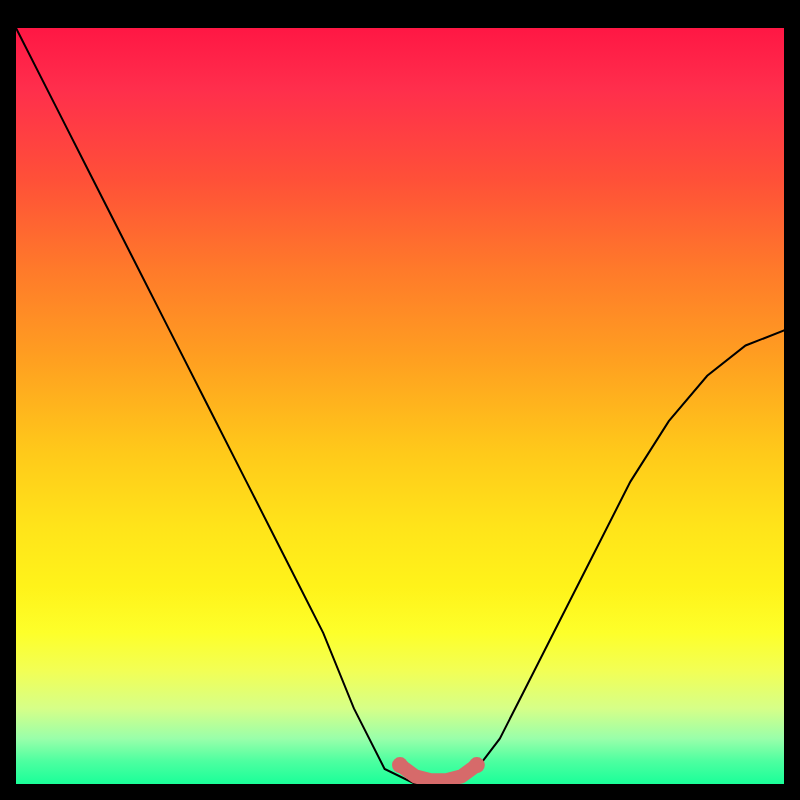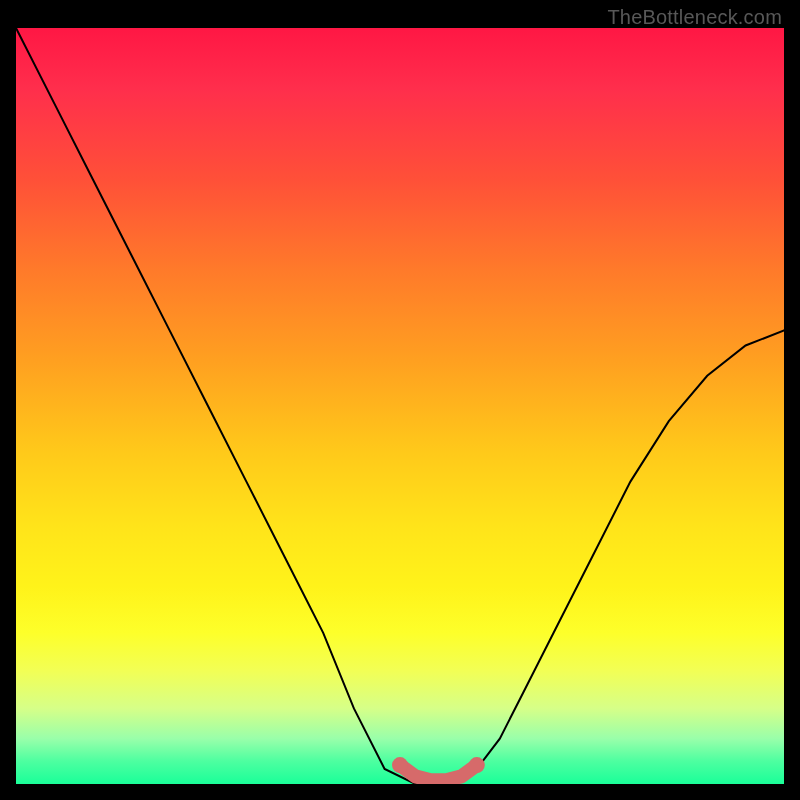--- a/index.html
+++ b/index.html
@@ -60,21 +60,20 @@
     font-size: 20px;
     font-weight: 400;
     letter-spacing: 0.2px;
     user-select: none;
   }
 </style>
 </head>
 <body>
 
 <div class="frame">
-  <div class="watermark">TheBottleneck.com</div>
 
   <div class="plot-area">
     <div class="gradient-bg"></div>
     <svg class="curves" viewBox="0 0 768 756" preserveAspectRatio="none">
       <path id="curve-path" fill="none" stroke="#000000" stroke-width="2" stroke-linecap="round" d="M0.0 0.0 L38.4 75.6 L76.8 151.2 L115.2 226.8 L153.6 302.4 L192.0 378.0 L230.4 453.6 L268.8 529.2 L307.2 604.8 L337.9 680.4 L368.6 740.9 L399.4 756.0 L430.1 756.0 L460.8 740.9 L483.8 710.6 L506.9 665.3 L537.6 604.8 L576.0 529.2 L614.4 453.6 L652.8 393.1 L691.2 347.8 L729.6 317.5 L768.0 302.4"></path>
       <path id="band-path" fill="none" stroke="#d66a6a" stroke-width="14" stroke-linecap="round" stroke-linejoin="round" d="M384.0 737.1 L399.4 748.4 L414.7 752.2 L430.1 752.2 L445.4 748.4 L460.8 737.1"></path>
       <circle id="band-dot-left" r="8" fill="#d66a6a" cx="384" cy="737.1"></circle>
       <circle id="band-dot-right" r="8" fill="#d66a6a" cx="460.79999999999995" cy="737.1"></circle>
     </svg>
   </div>

